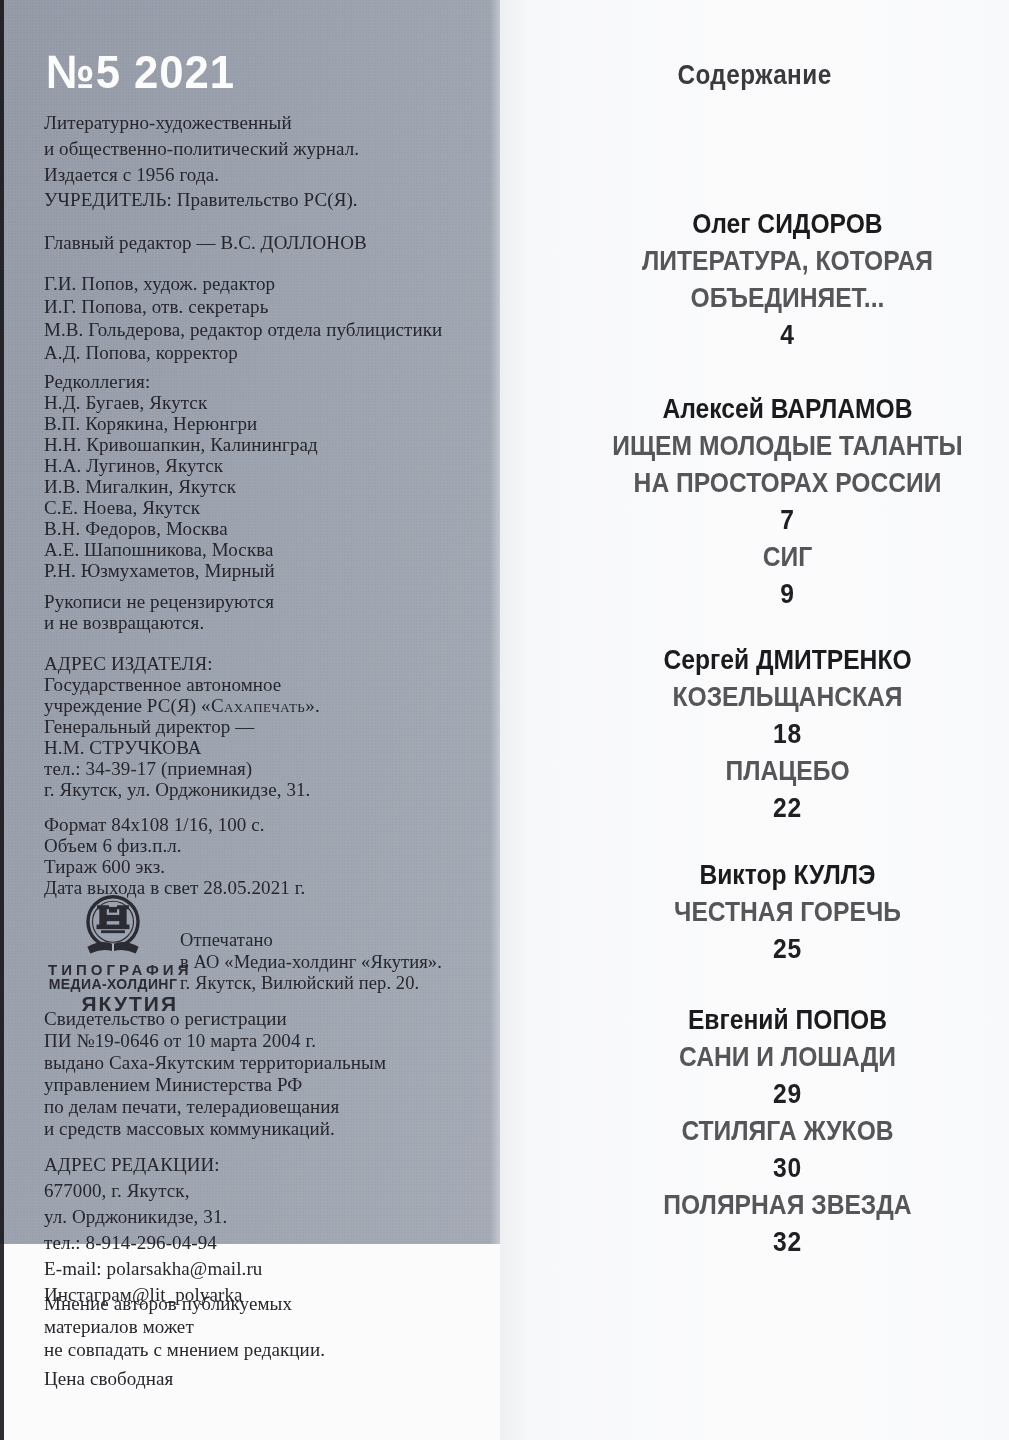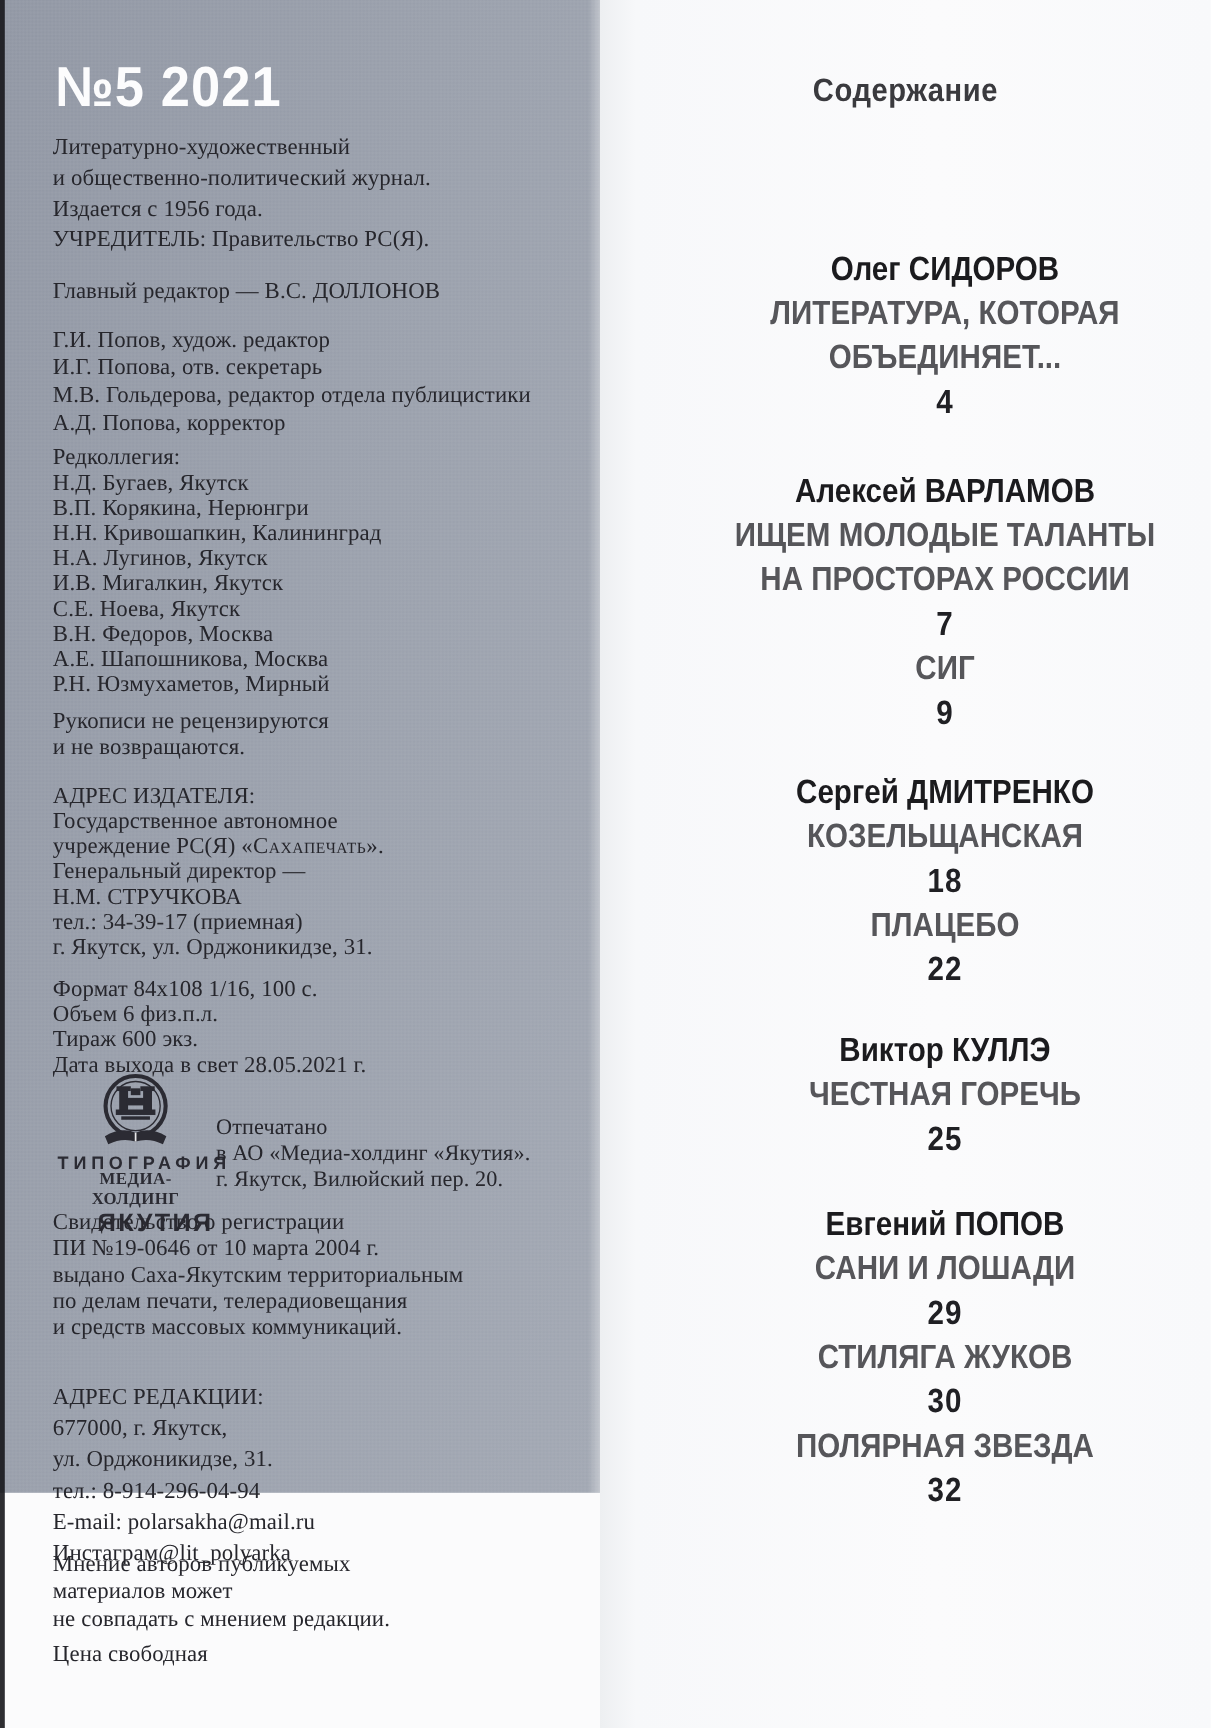--- a/index.html
+++ b/index.html
@@ -34,21 +34,21 @@
     font-family:"Liberation Sans","DejaVu Sans",sans-serif;
     font-weight:700;font-size:47px;color:#fcfcfd;letter-spacing:1px;
     transform:scaleX(.93);transform-origin:left top;
   }
   .lh26 div{line-height:26px;}
   .sc{font-variant:small-caps;letter-spacing:.4px;}
   
   .logo-wrap{position:absolute;left:48px;top:893px;width:130px;text-align:center;color:#2b2b33;}
   .logo-wrap svg{display:block;margin:0 auto;}
   .logo-top{font-family:"Liberation Sans","DejaVu Sans",sans-serif;font-size:15px;font-weight:700;letter-spacing:4px;line-height:13px;}
-  .logo-mid{font-family:Liberation Serif, serif;font-size:14px;font-weight:800;letter-spacing:.4px;line-height:16px;}
+  .logo-mid{font-family:Liberation Sans, sans-serif;font-size:14px;font-weight:800;letter-spacing:.4px;line-height:16px;}
   .logo-bot{font-family:"Liberation Sans","DejaVu Sans",sans-serif;font-size:21px;font-weight:800;letter-spacing:2px;line-height:23px;text-align:right;}
   .printed-at{left:180px;}
   
   .toc-text{
     font-family:"Liberation Sans","DejaVu Sans",sans-serif;font-weight:700;
   }
   .toc-title{
     position:absolute;left:500px;width:509px;top:60px;margin:0;text-align:center;
     font-size:27px;color:#3a3a3e;letter-spacing:.5px;
     transform:scaleX(.9);transform-origin:center top;
@@ -144,20 +144,21 @@
     <div class="blk printed-at" style="top:930px;font-size:18.5px;line-height:21.5px">
       <div>Отпечатано</div>
       <div>в АО «Медиа-холдинг «Якутия».</div>
       <div>г. Якутск, Вилюйский пер. 20.</div>
     </div>
 
     <div class="blk" style="top:1008px;line-height:22px">
       <div>Свидетельство о регистрации</div>
       <div>ПИ №19-0646 от 10 марта 2004 г.</div>
       <div>выдано Саха-Якутским территориальным</div>
+      <div>управлением Министерства РФ</div>
       <div>по делам печати, телерадиовещания</div>
       <div>и средств массовых коммуникаций.</div>
     </div>
 
     <div class="blk" style="top:1152px;line-height:26px">
       <div>АДРЕС РЕДАКЦИИ:</div>
       <div>677000, г. Якутск,</div>
       <div>ул. Орджоникидзе, 31.</div>
       <div>тел.: 8-914-296-04-94</div>
       <div>E-mail: polarsakha@mail.ru</div>

